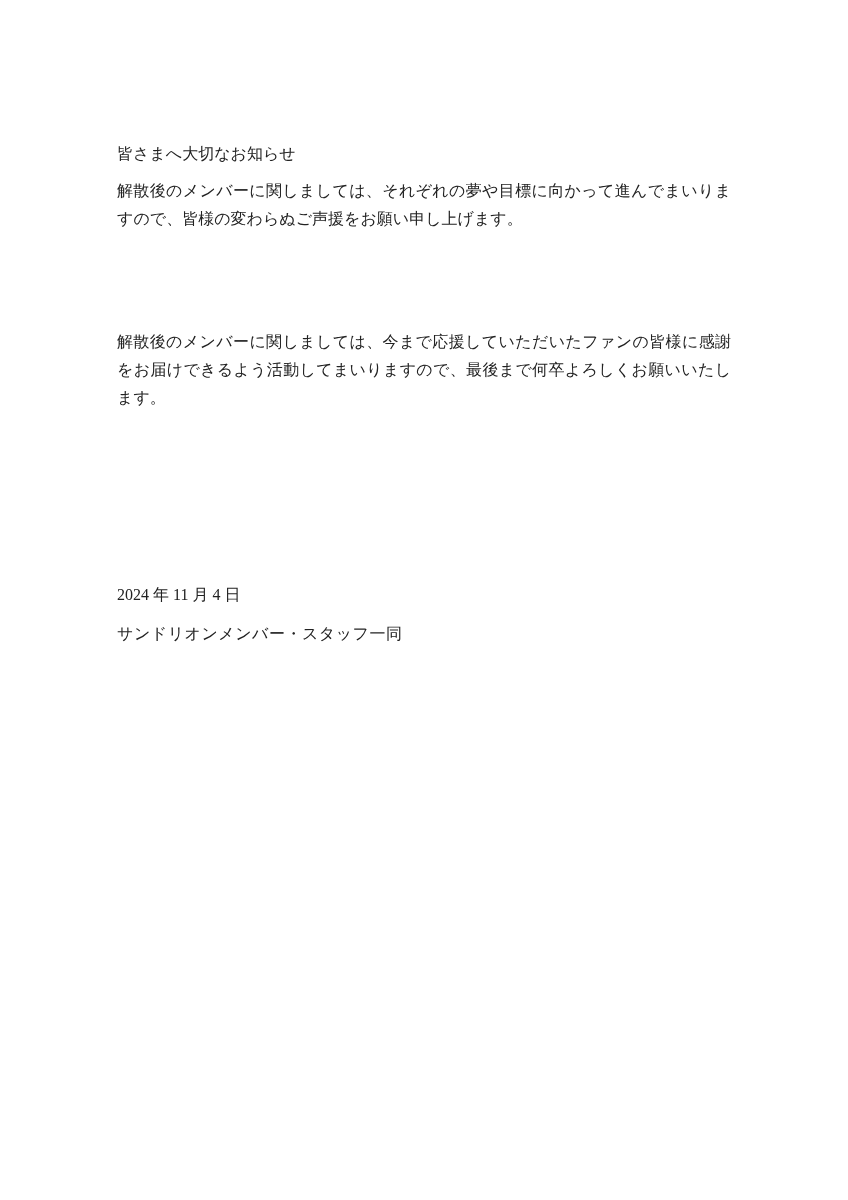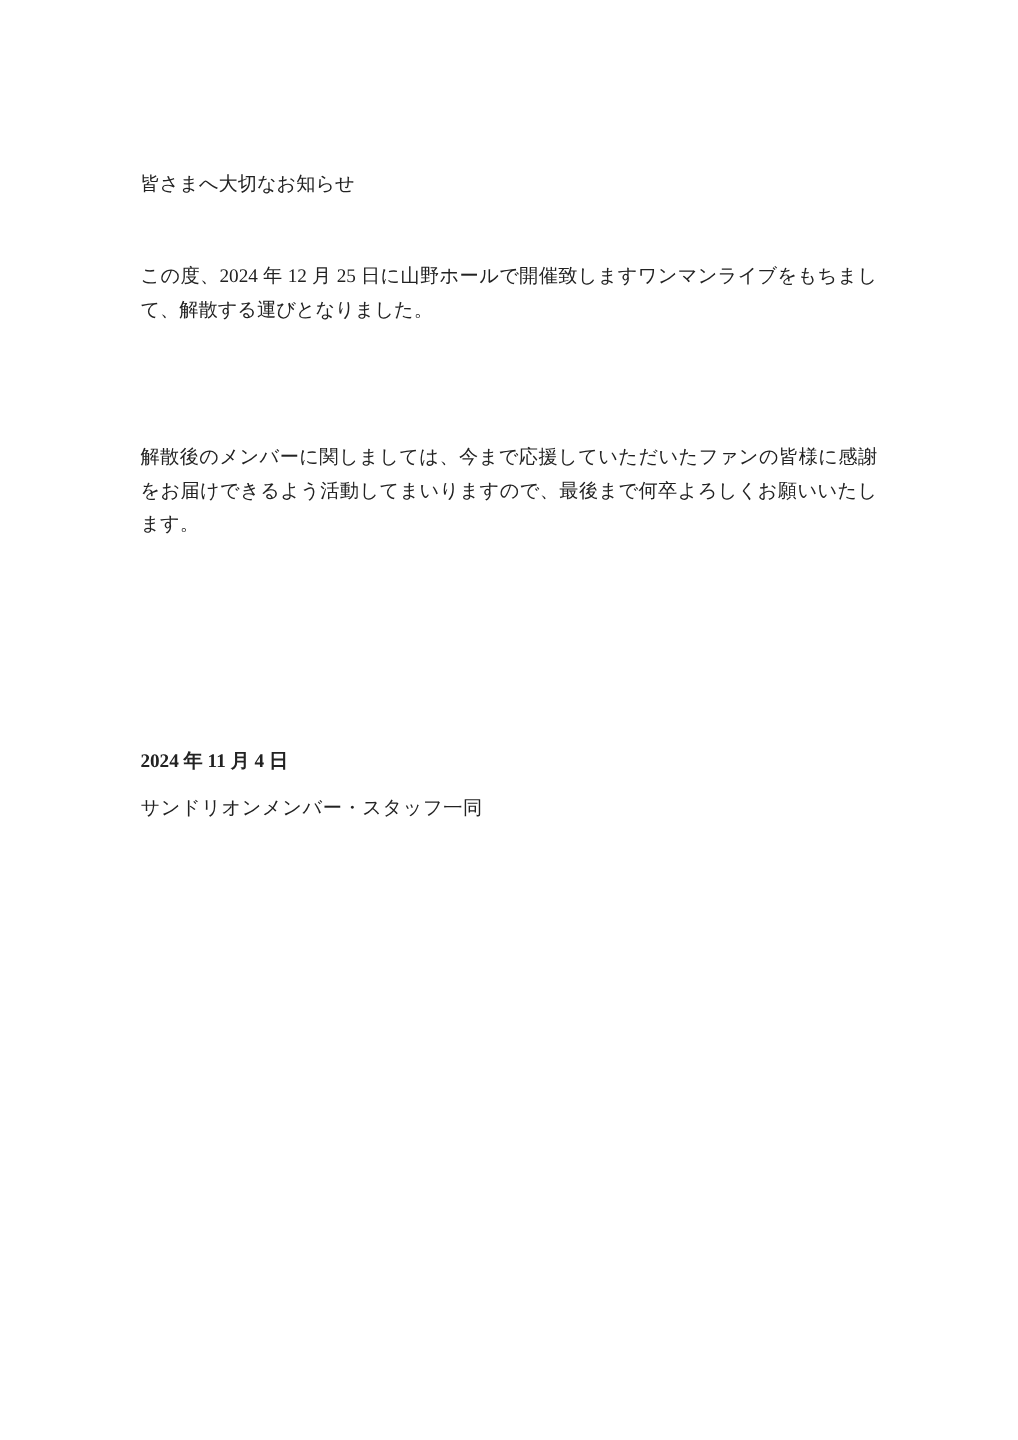--- a/index.html
+++ b/index.html
@@ -25,33 +25,33 @@
     margin: 0;
     text-align: justify;
   }
   .doc-title     { padding-top: 140px; }
   .para-0        { margin-top: 51px !important; }
   .para-1        { margin-top: 49px !important; }
   .para-2        { margin-top: 47px !important; }
   .para-3        { margin-top: 48px !important; }
   .para-4        { margin-top: 9px  !important; }
   .para-5        { margin-top: 95px !important; }
-  .date-line     { margin-top: 169px !important; text-align: center; font-weight: bold; }
+  .date-line     { margin-top: 169px !important; text-align: center; }
   .signature-line{ margin-top: 11px  !important; text-align: left; letter-spacing: 0.5px; }
 </style>
 </head>
 <body>
 
 <div class="page">
   <p class="doc-title">皆さまへ大切なお知らせ</p>
 
 
-  <p class="para-1">この度、2024 年 12 月 25 日に山野ホールで開催致しますワンマンライブをもちまして、解散する運びとなりました。</p>
 
 
 
+  <p class="para-4">解散後のメンバーに関しましては、それぞれの夢や目標に向かって進んでまいりますので、皆様の変わらぬご声援をお願い申し上げます。</p>
 
   <p class="para-5">解散後のメンバーに関しましては、今まで応援していただいたファンの皆様に感謝をお届けできるよう活動してまいりますので、最後まで何卒よろしくお願いいたします。</p>
 
   <p class="date-line">2024 年 11 月 4 日</p>
 
   <p class="signature-line">サンドリオンメンバー・スタッフ一同</p>
 </div>
 
 </body></html>

